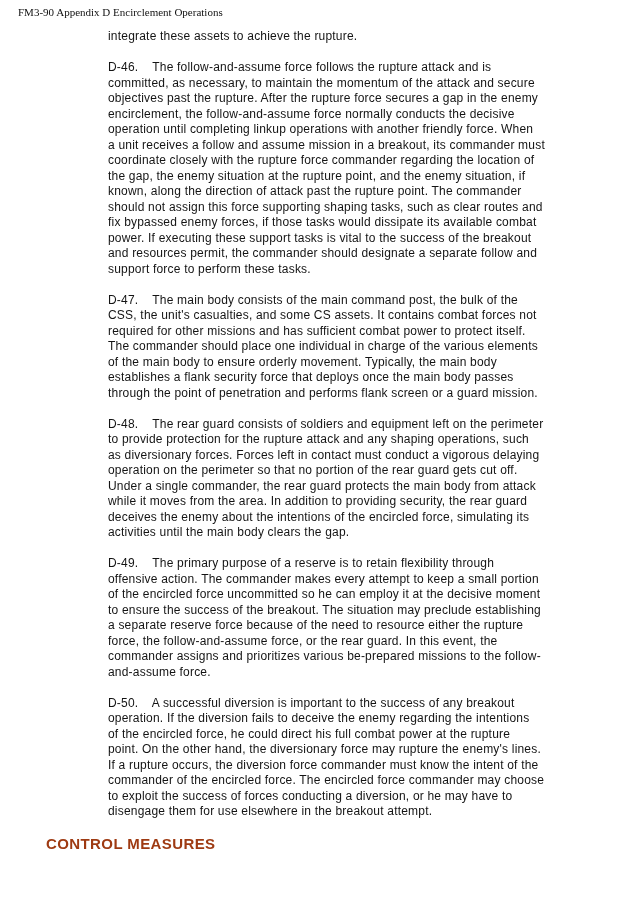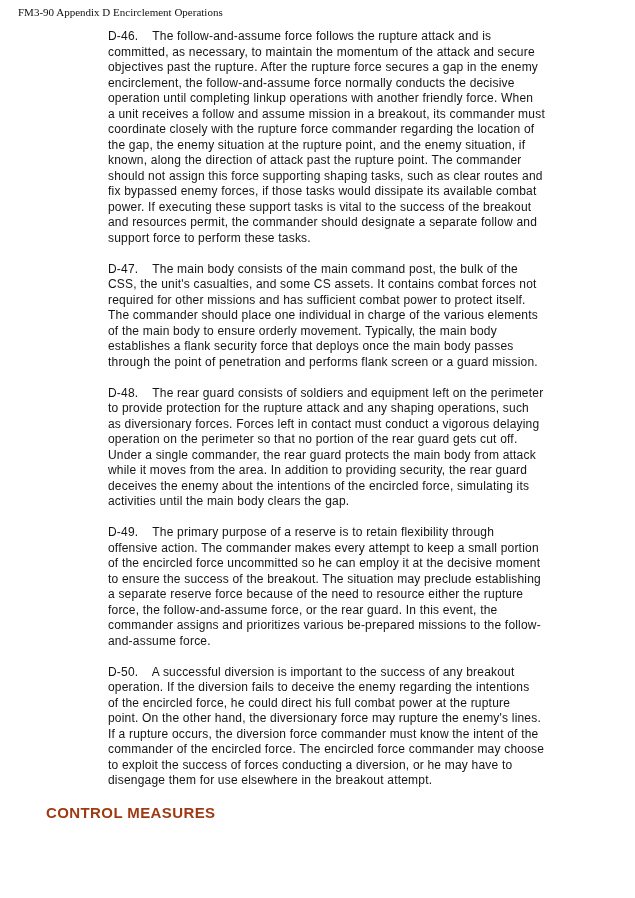--- a/index.html
+++ b/index.html
@@ -41,20 +41,21 @@
     letter-spacing: 0.4px;
     color: #9e3a12;
   }
 </style>
 </head>
 <body>
 
 <div class="page-header">FM3-90 Appendix D Encirclement Operations</div>
 
 <div class="content">
+  <div class="para">integrate these assets to achieve the rupture.</div>
 
   <div class="para">D-46.    The follow-and-assume force follows the rupture attack and is
 committed, as necessary, to maintain the momentum of the attack and secure
 objectives past the rupture. After the rupture force secures a gap in the enemy
 encirclement, the follow-and-assume force normally conducts the decisive
 operation until completing linkup operations with another friendly force. When
 a unit receives a follow and assume mission in a breakout, its commander must
 coordinate closely with the rupture force commander regarding the location of
 the gap, the enemy situation at the rupture point, and the enemy situation, if
 known, along the direction of attack past the rupture point. The commander

